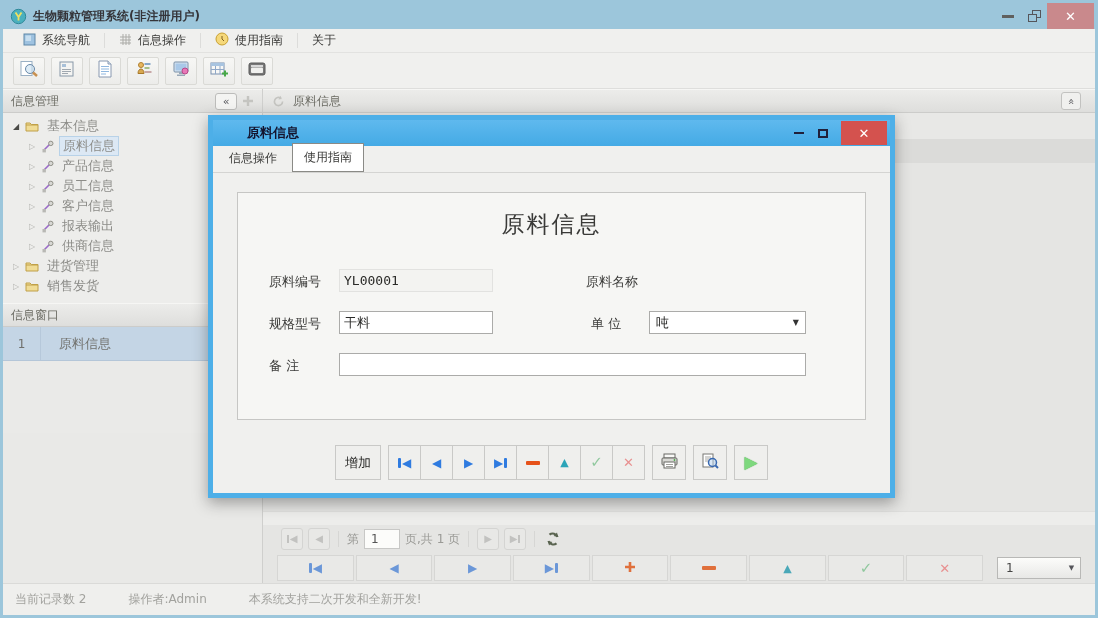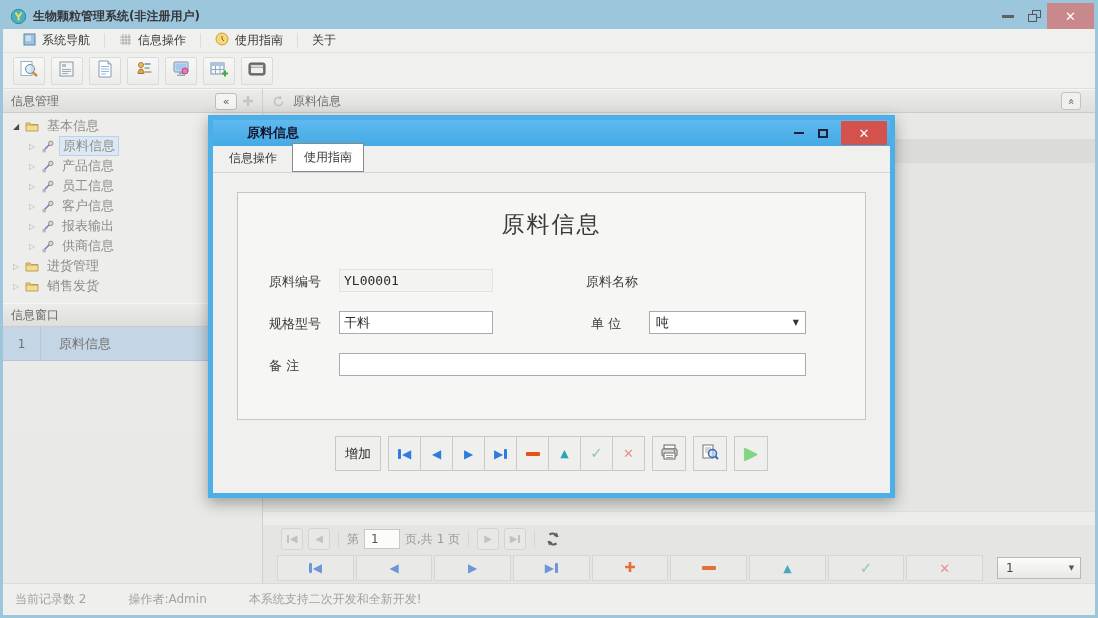--- a/index.html
+++ b/index.html
@@ -116,21 +116,21 @@
   .dlg-body { flex:1; position:relative; background:#F0F0EE; }
   .form-panel { position:absolute; left:24px; top:19px; width:629px; height:228px; background:#F6F6F4; border:1px solid #C6C6C4; }
   .form-heading { position:absolute; top:16px; left:0; right:0; text-align:center; font-size:23px; color:#3A3A38; letter-spacing:2px; }
   .flabel { position:absolute; font-size:13px; color:#3A3A38; white-space:nowrap; }
   .ffield { position:absolute; height:23px; background:#FFFFFF; border:1px solid #ABABA9; font-size:13px; color:#2A2A28;
             padding:0 4px; font-family:inherit; }
   .ffield.readonly { background:#F3F3F1; border:1px solid #E2E2E0; font-family:"DejaVu Sans Mono","Liberation Mono",monospace; }
   .fselect { position:absolute; height:23px; background:#FFFFFF; border:1px solid #ABABA9; display:flex; align-items:center;
              padding:0 6px; font-size:13px; color:#2A2A28; }
   .fselect .sel-arrow { margin-left:auto; font-size:8px; color:#333; }
-  .dlg-buttonbar { position:absolute; left:0; right:0; bottom:22px; display:flex; justify-content:center; align-items:center; }
+  .dlg-buttonbar { position:absolute; left:0; right:0; bottom:13px; display:flex; justify-content:center; align-items:center; }
   .nbtn { height:35px; background:#EFEFED; border:1px solid #C9C9C7; display:flex; align-items:center; justify-content:center;
           gap:1px; font-family:inherit; font-size:13px; color:#2A2A28; }
   .nbtn.addbtn { width:46px; margin-right:8px; }
   .navgroup { display:flex; }
   .navgroup .nbtn { width:33px; margin-left:-1px; }
   .nbtn.iconbtn { width:34px; margin-left:7px; }
   .play-ic { font-size:17px; color:#7ED87E; line-height:1; text-shadow:0 0 1px #4AA04A; }
 </style>
 </head>
 <body>

